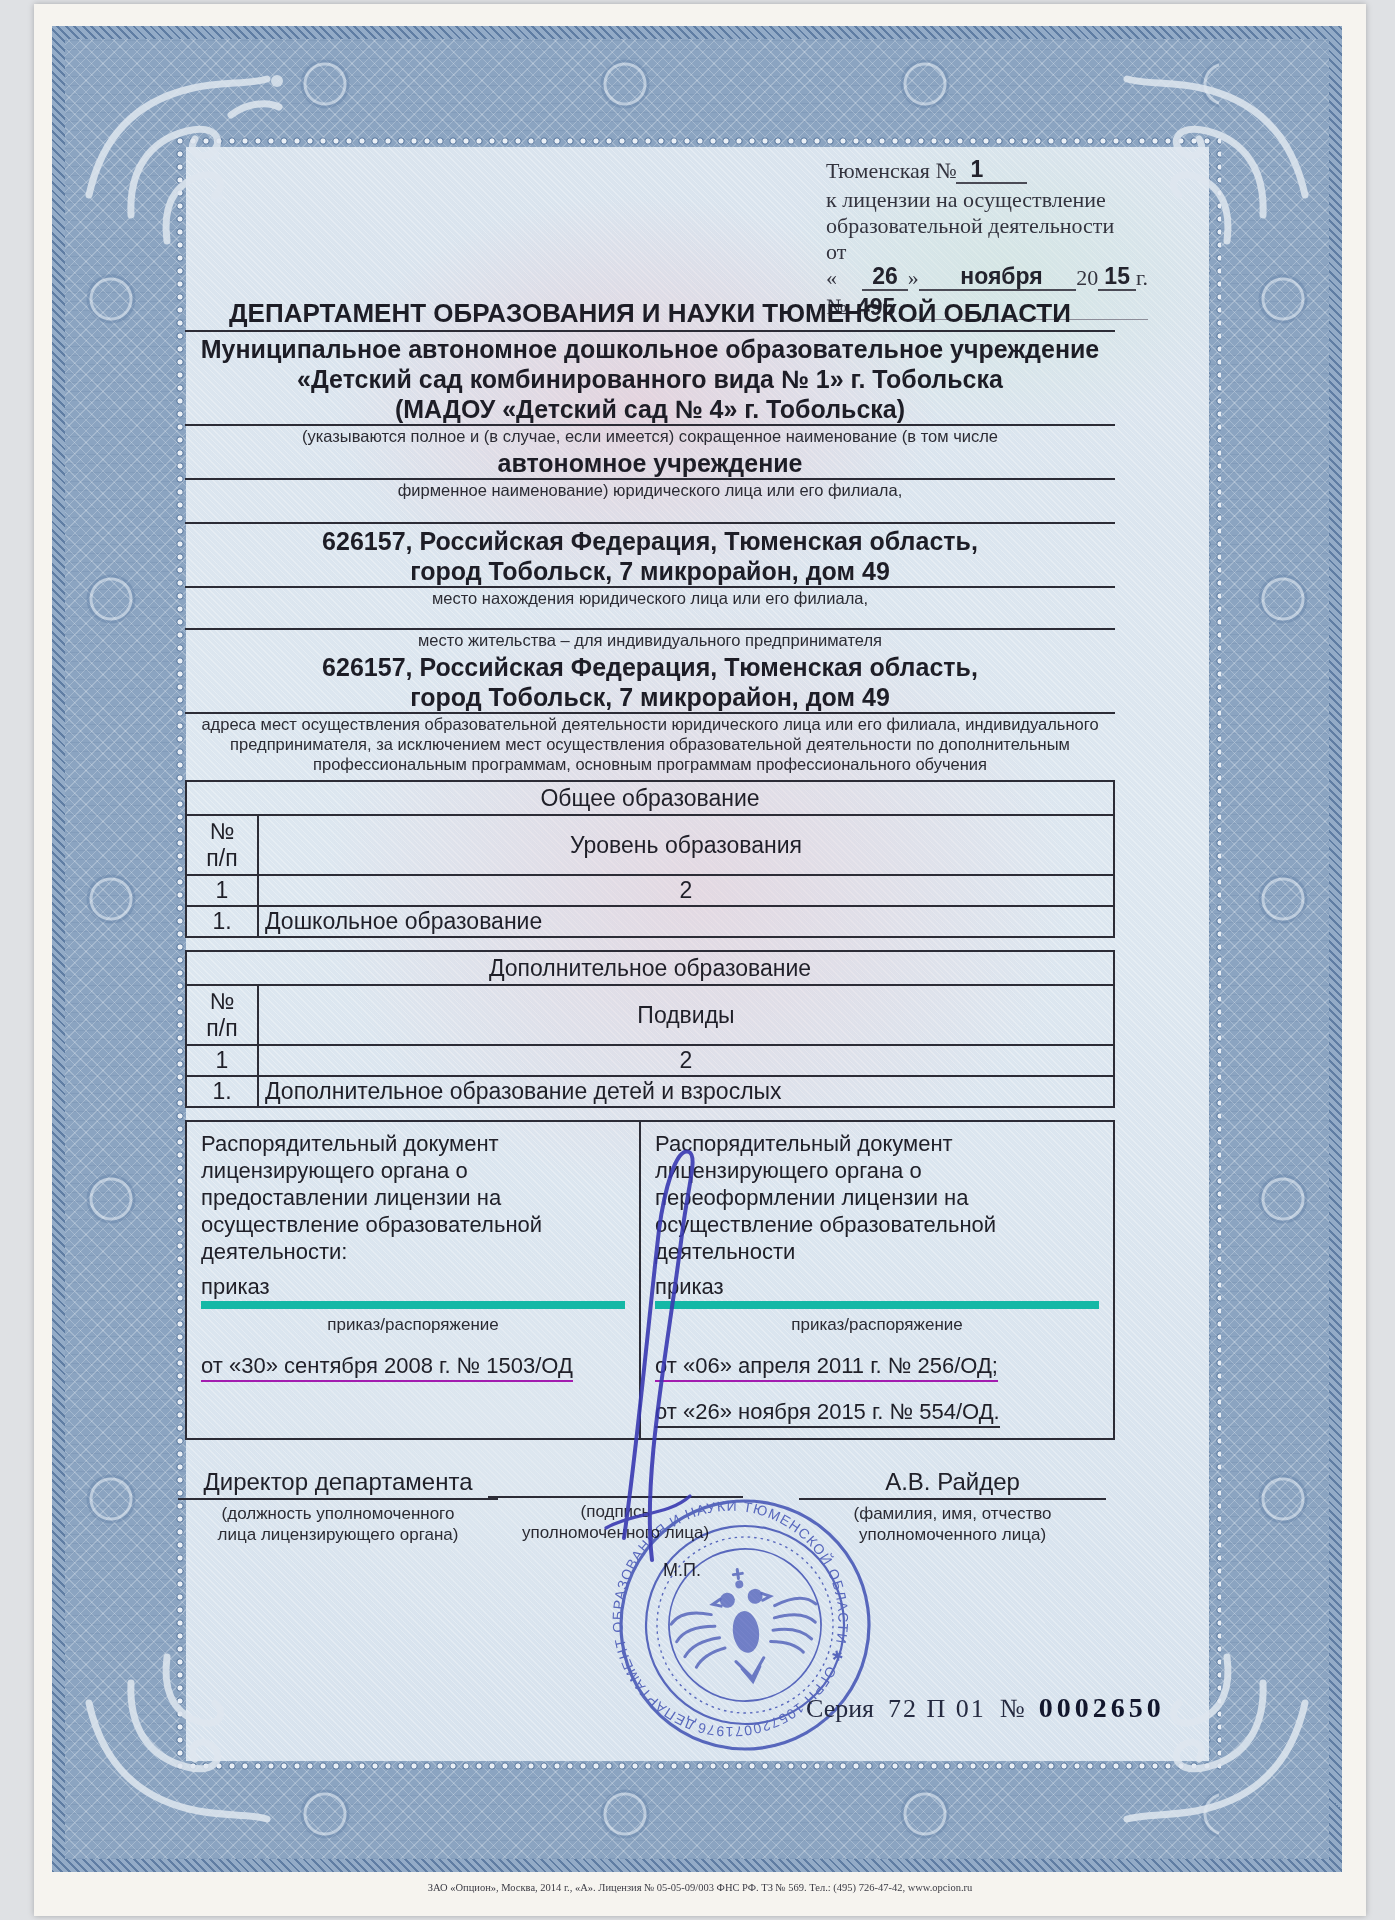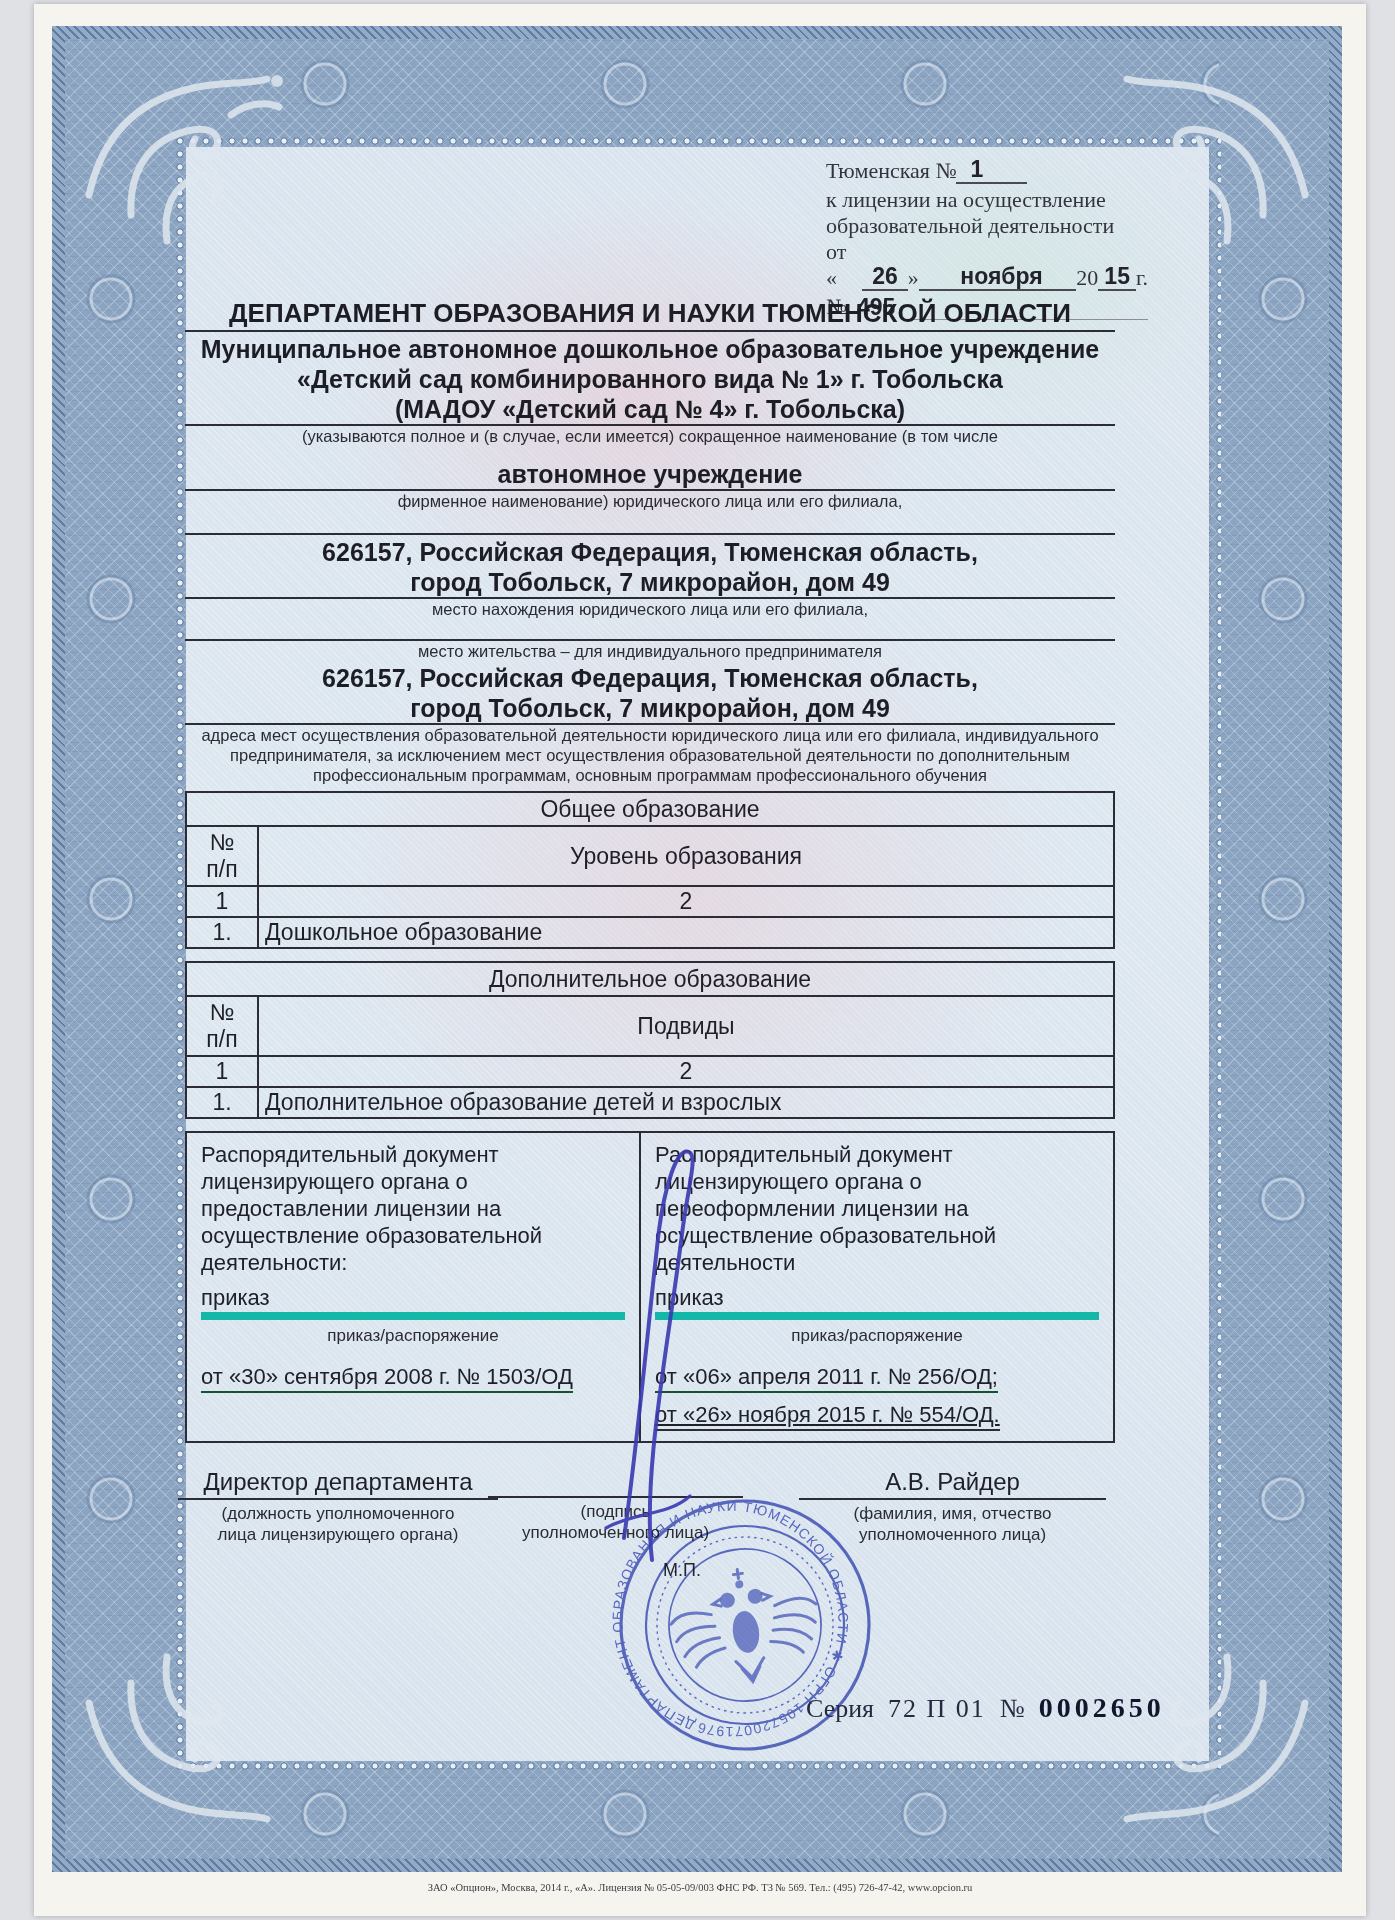--- a/index.html
+++ b/index.html
@@ -58,22 +58,22 @@
   td.tTitle{font-weight:normal;font-size:24px;text-align:center;height:30px;}
   td.cNo{width:58px;text-align:center;}
   td.hdr{text-align:center;height:56px;}
   
   #orders{display:flex;border:2px solid #2c2c36;margin-top:12px;min-height:242px;}
   .ocell{padding:8px 14px 10px 14px;font-size:22px;line-height:27px;color:#202029;}
   .ocell.left{width:424px;border-right:2px solid #2c2c36;}
   .ocell.right{flex:1;}
   .docType{border-bottom:8px solid #14b8a6;margin-top:8px;padding-bottom:1px;}
   .oCap{font-size:17px;text-align:center;margin-top:2px;color:#2b2b33;}
-  .entry{display:inline-block;border-bottom:2px solid #14532d;padding-bottom:1px;margin-top:14px;}
-  .entry2{display:block;width:fit-content;border-bottom:2px solid #2c2c36;padding-bottom:1px;margin-top:8px;text-decoration:underline;}
+  .entry{display:inline-block;border-bottom:2px solid #a21caf;padding-bottom:1px;margin-top:14px;}
+  .entry2{display:block;width:fit-content;border-bottom:2px solid #2c2c36;padding-bottom:1px;margin-top:16px;}
   
   .sigLabel{font-size:24px;text-align:center;color:#202029;}
   .sigCap{font-size:17px;line-height:21px;text-align:center;color:#2b2b33;margin:3px auto 0;}
   #mp{left:663px;top:1560px;font-size:18px;color:#27272f;z-index:2;}
   #stampSvg{left:612px;top:1492px;z-index:3;opacity:.82;mix-blend-mode:multiply;}
   #signSvg{left:556px;top:1130px;z-index:4;opacity:.9;}
   
   #series{left:806px;top:1692px;display:flex;align-items:baseline;gap:14px;z-index:4;
           font-family:"Liberation Serif",serif;color:#252a40;}
   #series .lab{font-size:26px;}
@@ -164,21 +164,21 @@
 
   <div class="abs" id="col">
     <div class="bld" style="font-size:26px;line-height:34px">ДЕПАРТАМЕНТ ОБРАЗОВАНИЯ И НАУКИ ТЮМЕНСКОЙ ОБЛАСТИ</div>
     <div class="rule"></div>
 
     <div class="bld" style="margin-top:2px">Муниципальное автономное дошкольное образовательное учреждение</div>
     <div class="bld">«Детский сад комбинированного вида № 1» г. Тобольска</div>
     <div class="bld">(МАДОУ «Детский сад № 4» г. Тобольска)</div>
     <div class="rule"></div>
     <div class="cap">(указываются полное и (в случае, если имеется) сокращенное наименование (в том числе</div>
-    <div class="bld" style="margin-top:13px">автономное учреждение</div>
+    <div class="bld" style="margin-top:2px">автономное учреждение</div>
     <div class="rule"></div>
     <div class="cap">фирменное наименование) юридического лица или его филиала,</div>
     <div class="rule" style="margin-top:22px"></div>
 
     <div class="bld" style="margin-top:2px">626157, Российская Федерация, Тюменская область,</div>
     <div class="bld">город Тобольск, 7 микрорайон, дом 49</div>
     <div class="rule"></div>
     <div class="cap">место нахождения юридического лица или его филиала,</div>
     <div class="rule" style="margin-top:20px"></div>
     <div class="cap">место жительства – для индивидуального предпринимателя</div>

